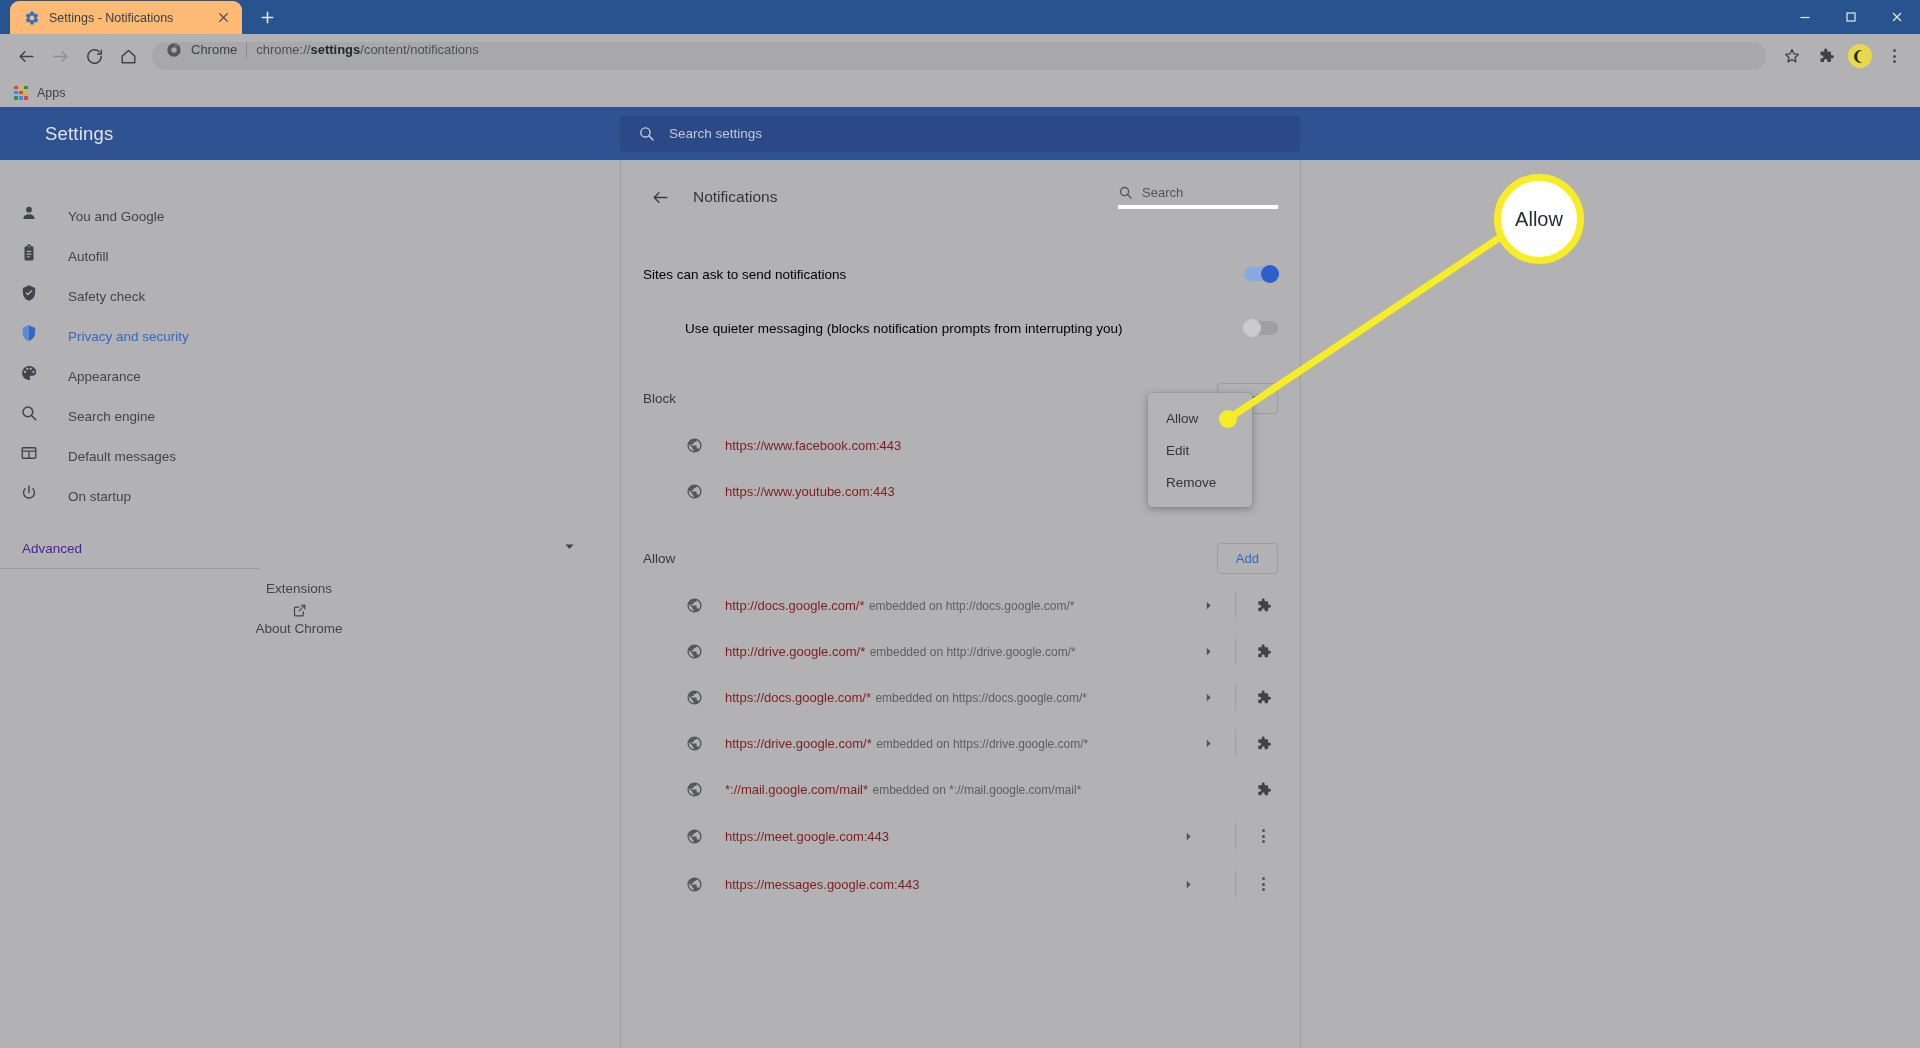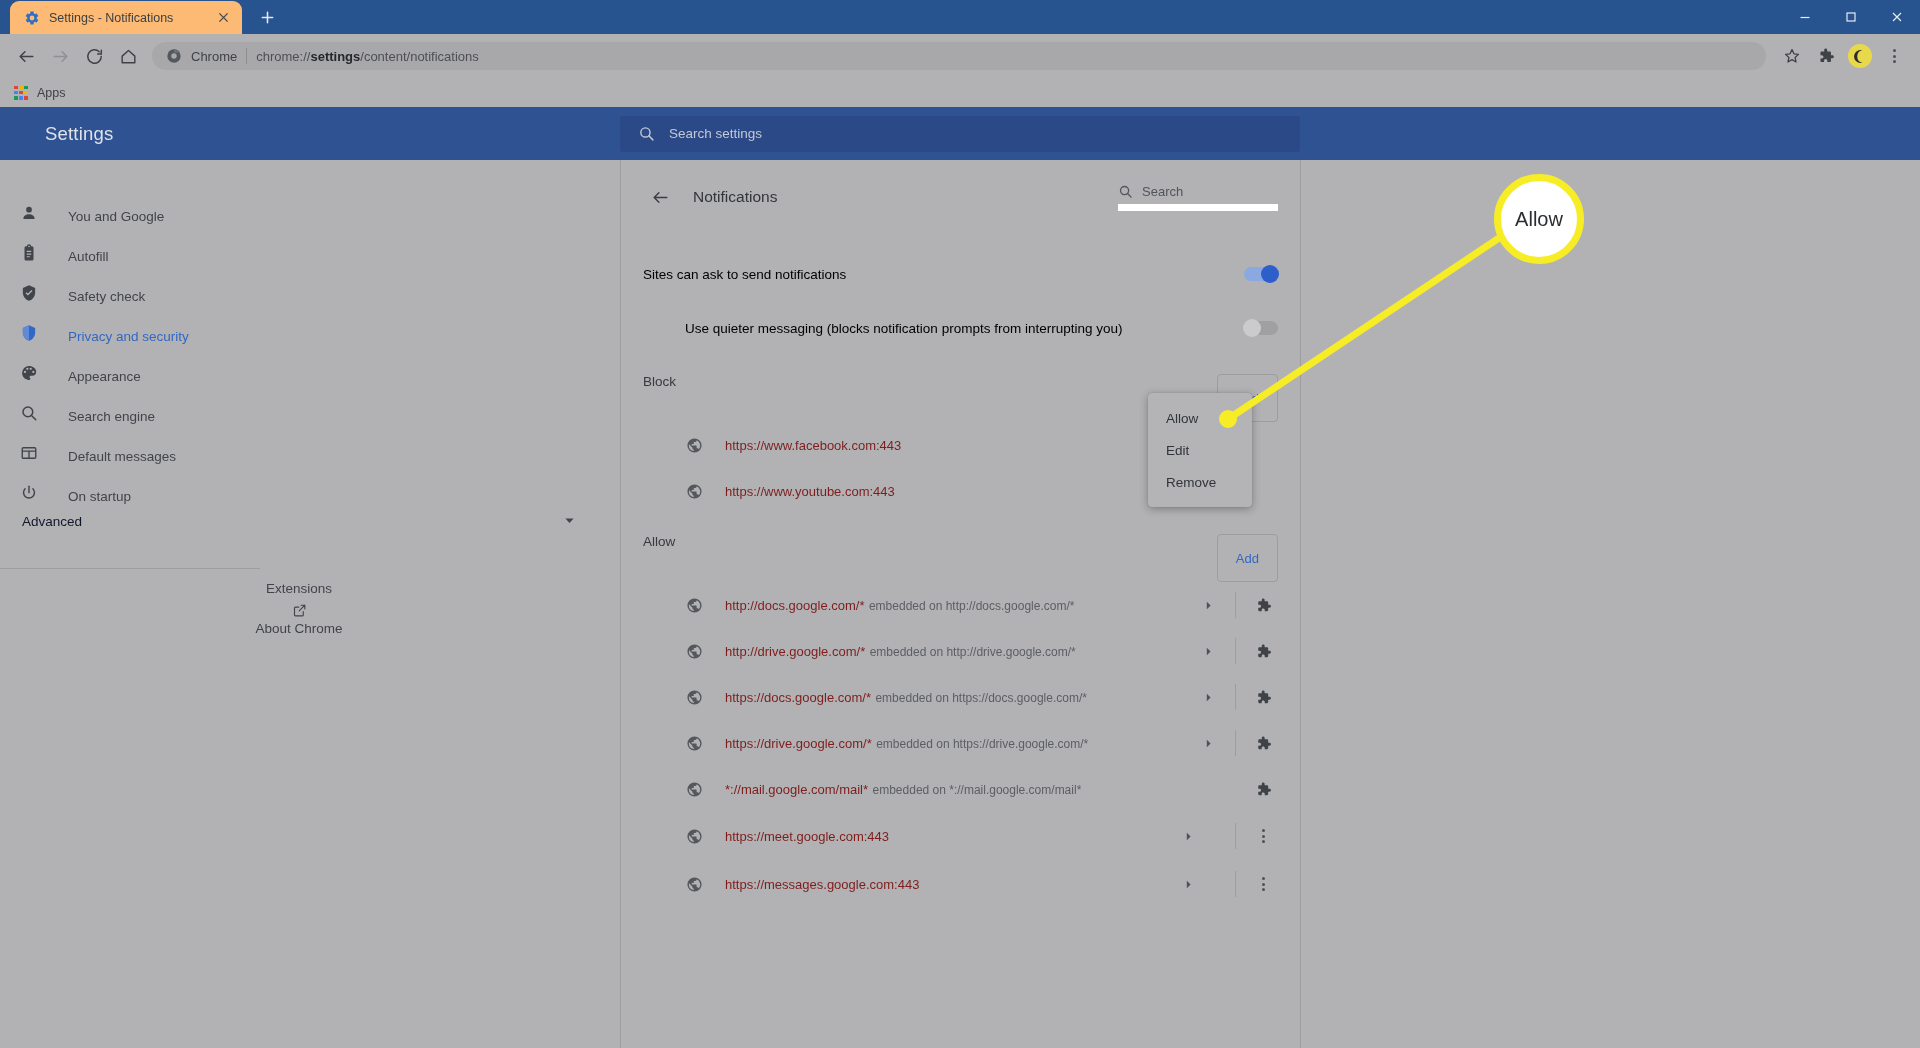--- a/index.html
+++ b/index.html
@@ -82,21 +82,20 @@
     display: flex; align-items: center; justify-content: center;
     border-radius: 50%;
     flex: 0 0 32px;
   }
   .omnibox {
     flex: 1;
     height: 28px;
     background: #a8a8aa;
     border-radius: 14px;
     display: flex;
-    align-items: center;
     gap: 9px;
     padding: 0 12px 0 14px;
     margin: 0 8px 0 6px;
     min-width: 0;
   }
   .omni-chrome {
     font-size: 13px;
     color: #3f4246;
     white-space: nowrap;
   }
@@ -190,26 +189,26 @@
     color: #41444a;
   }
   .nav-item .ico {
     width: 22px; height: 22px;
     display: flex; align-items: center; justify-content: center;
     flex: 0 0 22px;
   }
   .nav-item.active { color: #3268c4; font-weight: 500; }
   .nav-advanced {
     display: flex;
-    align-items: flex-start;
+    align-items: flex-end;
     height: 42px;
     padding-left: 22px;
     padding-right: 44px;
     font-size: 13.5px;
-    color: #0f172a;
+    color: #4c1d95;
     margin-top: 10px;
   }
   .nav-advanced .lbl { flex: 1; }
   .nav-sep {
     height: 1px;
     background: #9d9da0;
     margin: 12px 0 12px 0;
     width: 260px;
   }
   .nav-plain {
@@ -249,21 +248,21 @@
     font-size: 15.5px;
     color: #32353a;
     margin-left: 16px;
     flex: 1;
   }
   .content-search {
     width: 160px;
     display: flex;
     align-items: center;
     gap: 9px;
-    border-bottom: 7px solid #ffffff;
+    border-bottom: 4px solid #ffffff;
     padding-bottom: 5px;
   }
   .content-search .ph { font-size: 13px; color: #51545a; }
 
   .row-toggle {
     display: flex;
     align-items: center;
     height: 56px;
     margin-top: 22px;
   }
@@ -282,20 +281,21 @@
     border-radius: 50%;
     top: -2px;
   }
   .switch.on { background: #8aa9e0; }
   .switch.on .knob { right: -1px; background: #2c5fc9; }
   .switch.off { background: #a0a0a3; }
   .switch.off .knob { left: -1px; background: #cbcbce; }
 
   .section-head {
     display: flex;
+    align-items: center;
     height: 48px;
     margin-top: 20px;
     gap: 21px;
   }
   .section-head .lbl { flex: 1; font-size: 13.5px; color: #36393e; }
   .add-btn {
     font-size: 13px;
     color: #3268c4;
     font-weight: 500;
     border: 1px solid #9d9da0;

